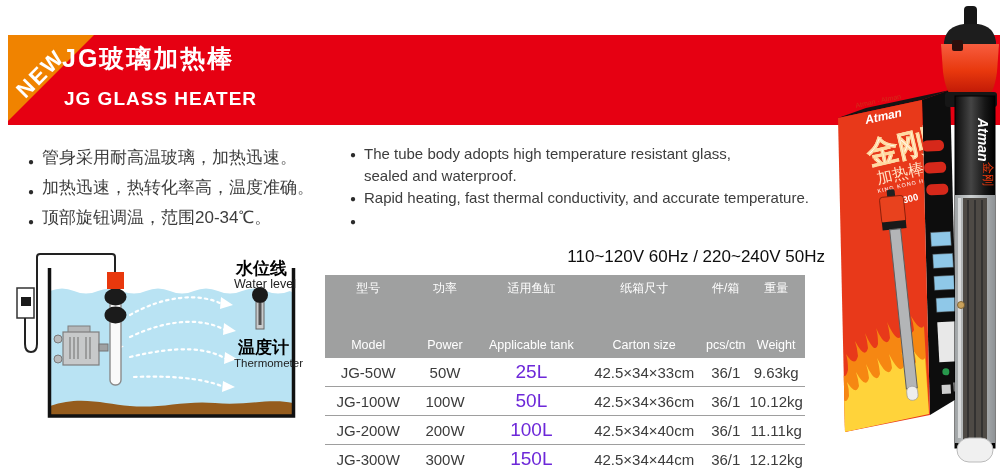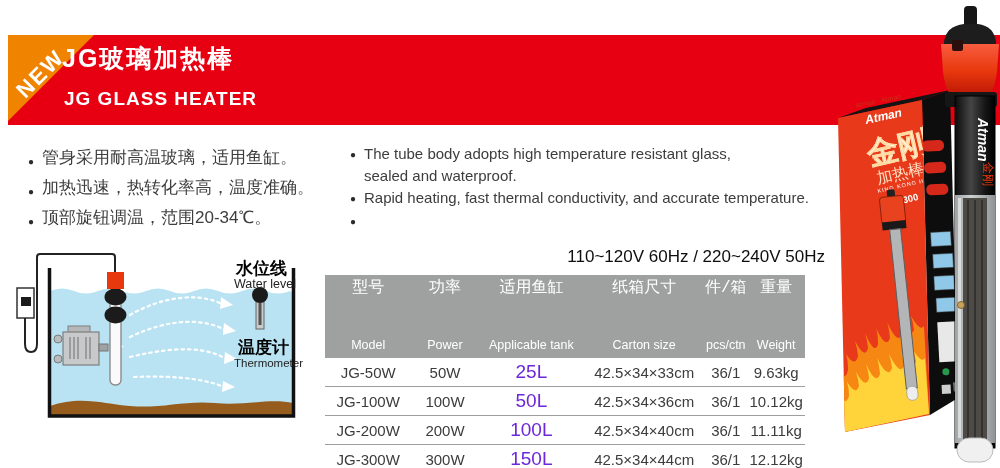--- a/index.html
+++ b/index.html
@@ -29,21 +29,21 @@
   .en-lines span{display:block;white-space:nowrap;}
 
   
   .voltage{position:absolute;left:495px;top:247px;width:330px;text-align:right;
            font-size:17px;color:#0e0e0e;white-space:nowrap;}
 
   
   .spec-table{position:absolute;left:325px;top:275px;width:480px;}
   .thead,.trow{display:grid;grid-template-columns:18% 14% 22% 25% 9% 12%;text-align:center;}
   .thead{background:#9fa0a0;color:#fff;padding:4px 0 5px;}
-  .th .cn{display:block;font-size:16px;line-height:19px;font-family:Liberation Mono, monospace;}
+  .th .cn{display:block;font-size:12px;line-height:19px;}
   .th .en{display:block;font-size:12.5px;line-height:15px;margin-top:40px;}
   .trow{height:28px;align-items:center;font-size:15px;color:#3c3c3c;}
   .trow.sep{border-bottom:1px solid #9e9e9e;}
   .trow .big{font-size:19px;color:#6d28d9;}
 
   svg{position:absolute;display:block;}
   .illu{left:0;top:245px;}
   .photo{left:828px;top:0;}
   svg text{font-family:"Liberation Sans",sans-serif;}
 </style>
@@ -55,21 +55,21 @@
   <div class="banner">
     <div class="ribbon"></div>
     <div class="new-label">NEW</div>
     <div class="banner-title">JG玻璃加热棒</div>
     <div class="banner-sub">JG GLASS HEATER</div>
   </div>
 
   <ul class="features features-cn">
     <li>
       <span class="bullet">●</span>
-      <span>管身采用耐高温玻璃，适用鱼缸。</span>
+      <span>管身采用耐高温玻璃，加热迅速。</span>
     </li>
     <li>
       <span class="bullet">●</span>
       <span>加热迅速，热转化率高，温度准确。</span>
     </li>
     <li>
       <span class="bullet">●</span>
       <span>顶部旋钮调温，范围20-34℃。</span>
     </li>
   </ul>

